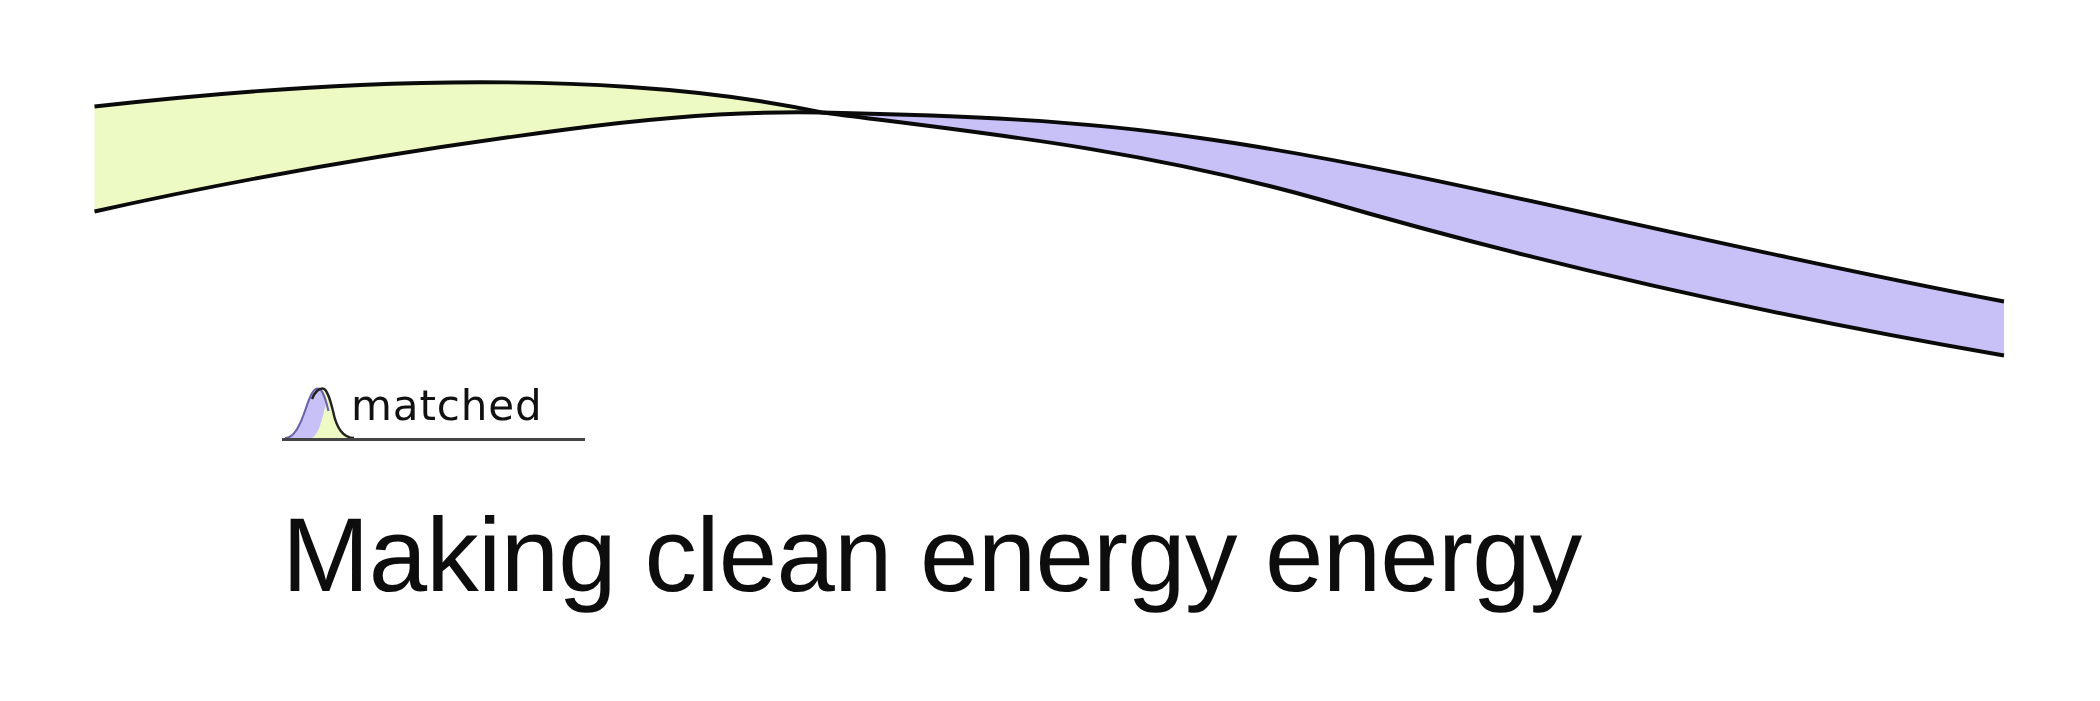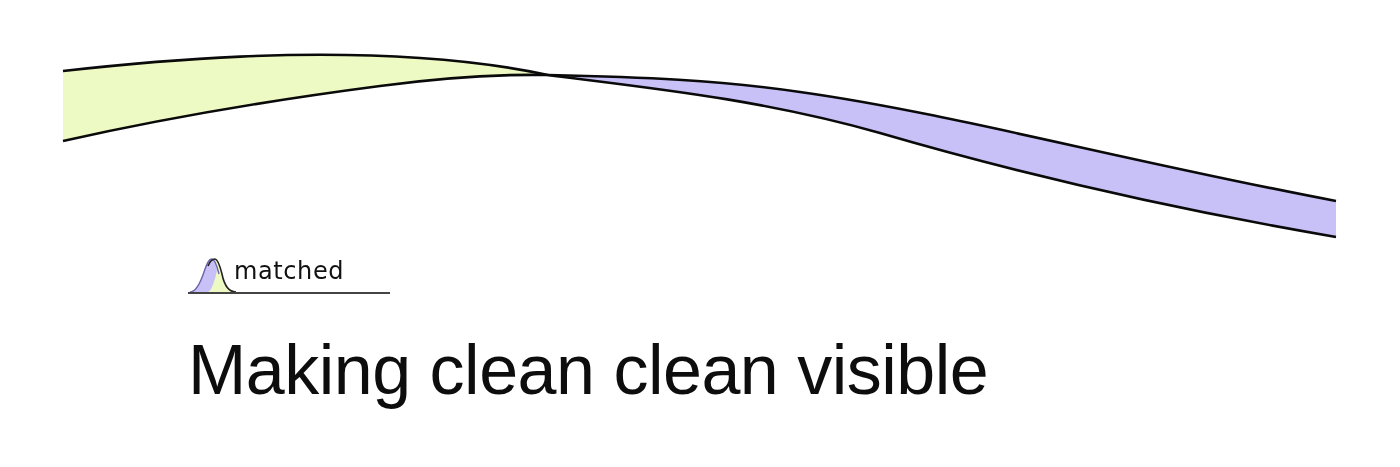--- a/index.html
+++ b/index.html
@@ -31,21 +31,21 @@
     .logo svg {
       position: absolute;
       left: 0;
       top: 0;
     }
     .logo-text {
       position: absolute;
       left: 46px;
       top: 1px;
       font-family: "DejaVu Sans", sans-serif;
-      font-size: 24px;
+      font-size: 28px;
       letter-spacing: 0.6px;
       color: #111111;
       line-height: 32px;
     }
     .logo-underline {
       position: absolute;
       left: 0;
       top: 38px;
       width: 202px;
       height: 1.5px;
@@ -87,13 +87,13 @@
   <svg width="50" height="40" viewBox="0 0 50 40" xmlns="http://www.w3.org/2000/svg">
     <path d="M2,38 C10,38 14,30 18,18 C21,9 24,5 27,5 C30,5 32,12 34,20 C36,30 40,38 48,38 Z" fill="#eefac3" stroke="none"></path>
     <path d="M2,38 C8,38 12,30 16,18 C19,9 21,5 24,5 C26,5 28,10 29,16 C27,26 24,36 20,38 Z" fill="#c8c1f8" stroke="none"></path>
     <path d="M2,38 C8,38 12,30 16,18 C19,9 21,5 24,5 C27,5 29,12 31,20" fill="none" stroke="#6a63a8" stroke-width="1.4"></path>
     <path d="M20,12 C22,7 25,5 27,5 C30,5 32,12 34,20 C36,30 40,38 48,38" fill="none" stroke="#222222" stroke-width="1.6"></path>
   </svg>
   <span class="logo-text">matched</span>
   <div class="logo-underline"></div>
 </div>
 
-<h1 class="headline">Making clean clean visible</h1>
+<h1 class="headline">Making clean energy energy</h1>
 
 </body></html>

